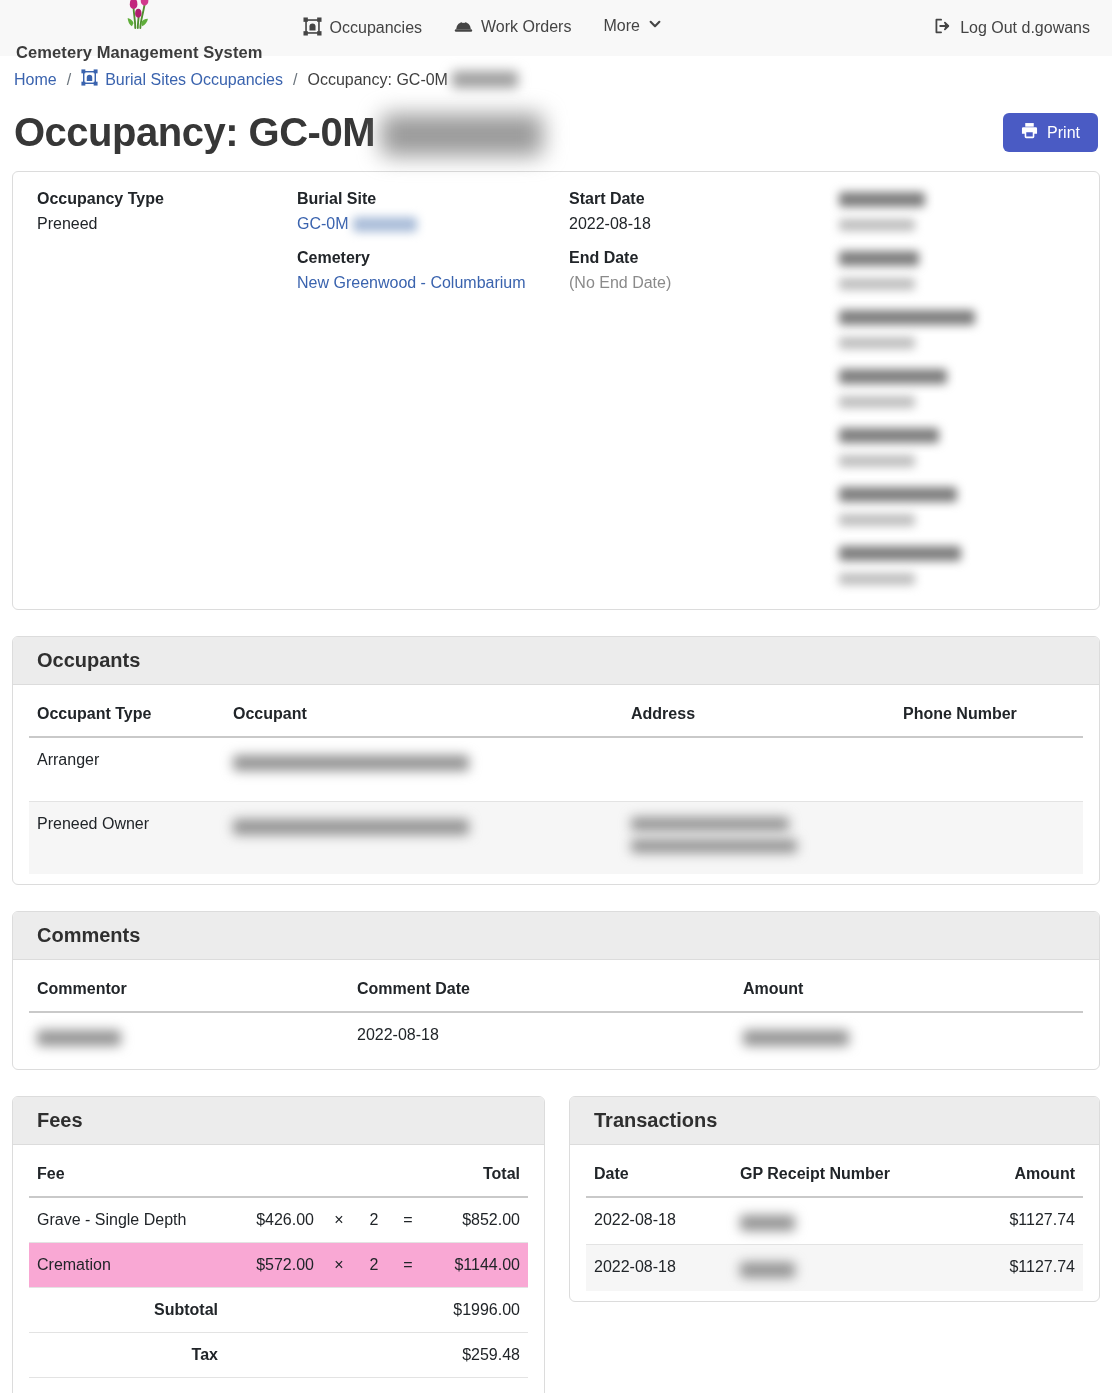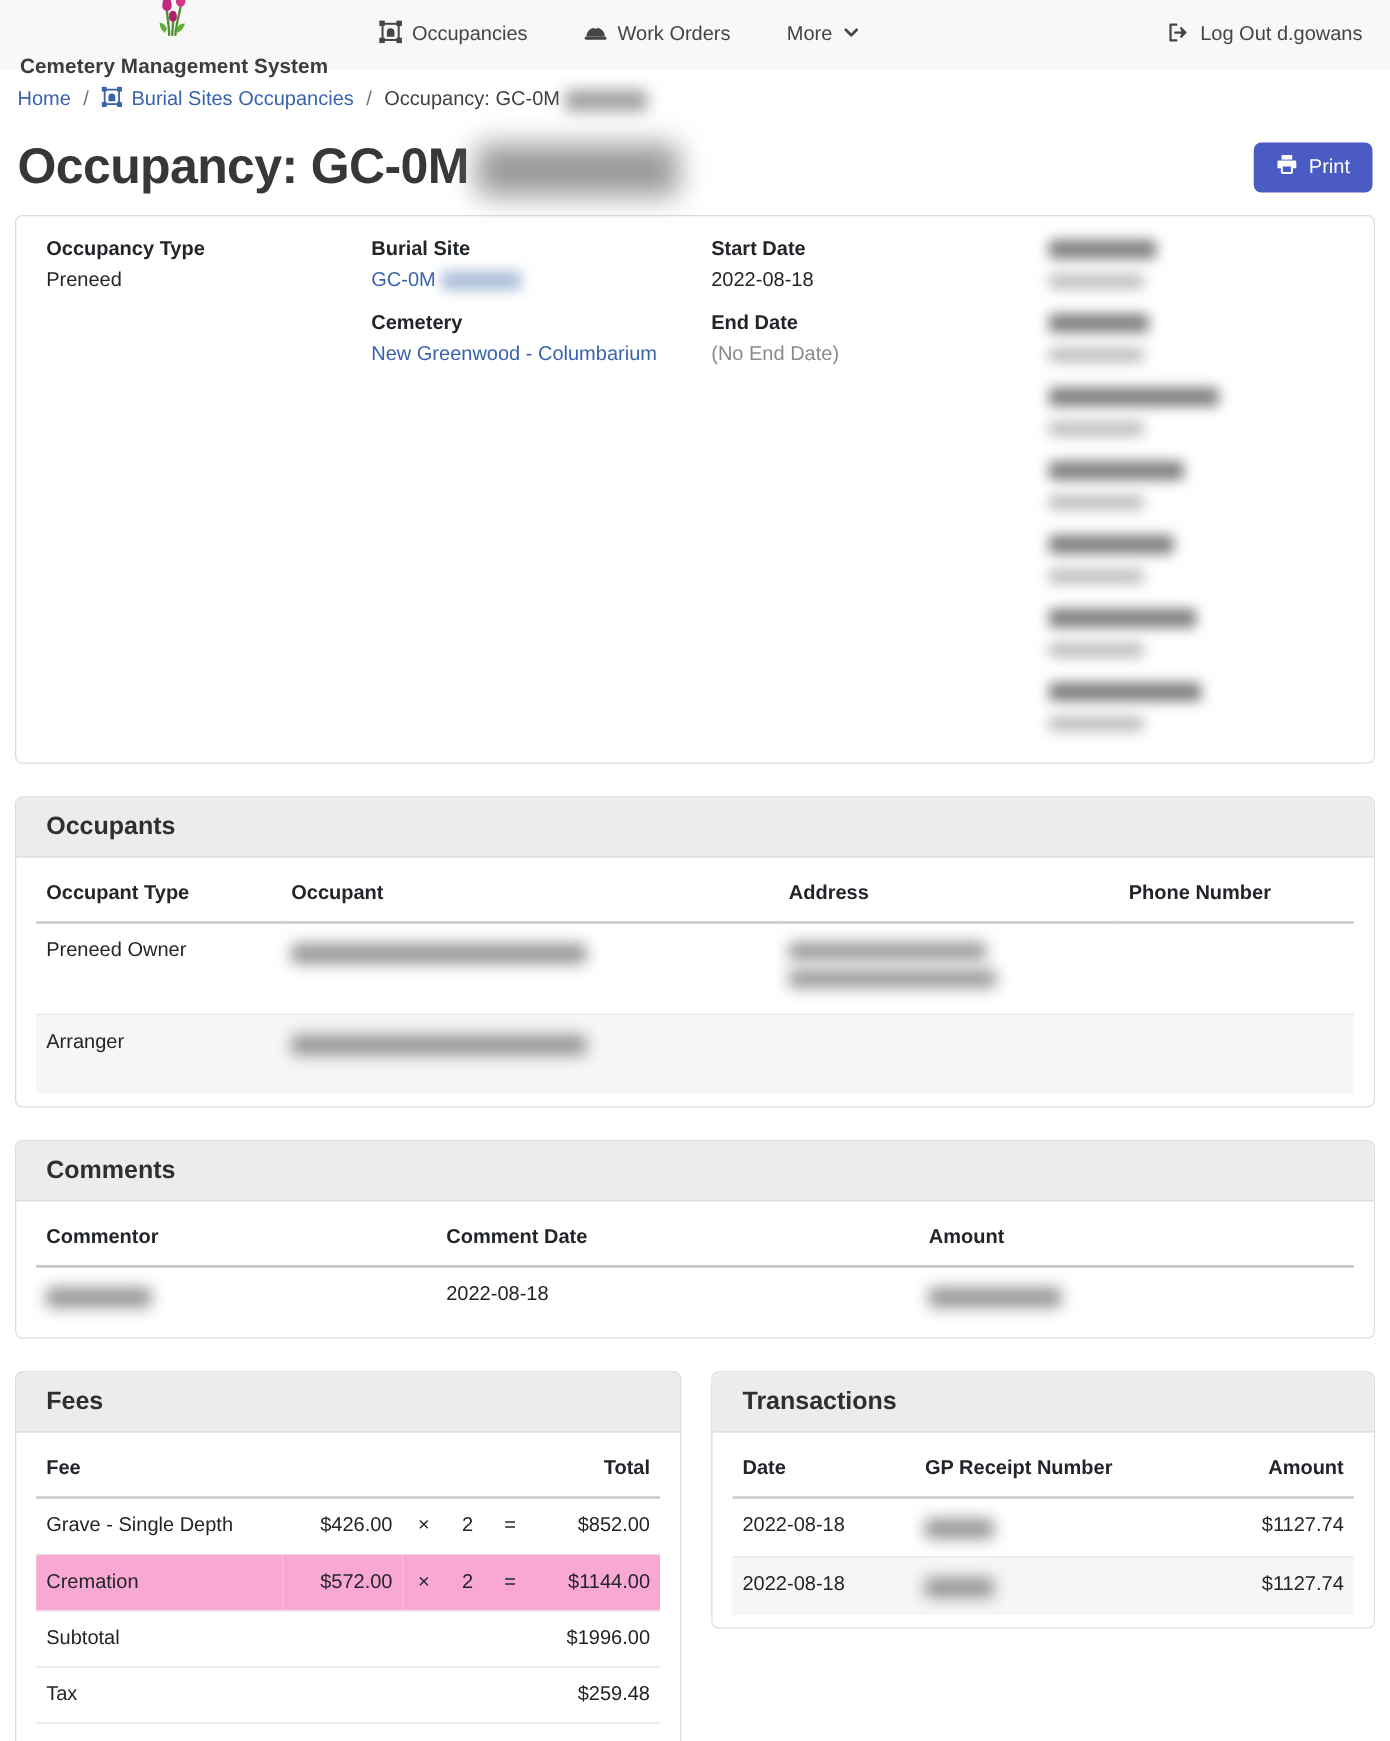--- a/index.html
+++ b/index.html
@@ -3,21 +3,21 @@
 <meta charset="utf-8">
 <style>
   * { box-sizing: border-box; margin: 0; padding: 0; }
   html,body { background:#ffffff; font-family:"Liberation Sans", sans-serif; color:#212529; }
   body { width:1112px; min-height:1393px; overflow-x:hidden; }
 
   
   .navbar { height:56px; background:#f8f8f8; display:flex; align-items:center; padding:0 16px; }
   .brand { display:flex; align-items:center; gap:9px; margin-right:26px; cursor:pointer;flex-direction:column; }
   .brand-title { font-size:16.5px; font-weight:700; color:#3c3c3c; letter-spacing:.1px; }
-  .nav-links { display:flex; align-items:center; gap:17px; }
+  .nav-links { display:flex; align-items:flex-start; gap:4px; }
   .nav-item { display:flex; align-items:center; gap:8px; padding:8px 14px; font-size:16px; color:#444; cursor:pointer; }
   .nav-item svg { flex:0 0 auto; }
   .nav-right { margin-left:auto; display:flex; align-items:center; gap:9px; font-size:16px; color:#444; cursor:pointer; padding:8px 6px; }
 
   
   .breadcrumb { display:flex; align-items:center; gap:10px; padding:13px 14px 10px; font-size:16px; }
   .breadcrumb a { color:#3a63ae; text-decoration:none; display:flex; align-items:center; gap:7px; }
   .crumb-sep { color:#6c757d; }
   .crumb-current { color:#3f3f3f; display:flex; align-items:center; gap:4px; }
 
@@ -43,21 +43,21 @@
   
   table { width:100%; border-collapse:collapse; font-size:16px; }
   th { text-align:left; font-weight:700; padding:16px 8px 13px; border-bottom:2px solid #c9c9c9; }
   td { padding:13px 8px; border-bottom:1px solid #e3e3e3; vertical-align:top; }
   tr:last-child td { border-bottom:none; }
   .striped tbody tr:nth-child(even) td { background:#f6f6f6; }
   th.num, td.num { text-align:right; }
   th.ctr, td.ctr { text-align:center; }
 
   
-  .sum-label { font-weight:400; }
+  .sum-label { font-weight:700;text-align:right; }
   .sum-strong { font-weight:400; }
 
   
   .bottom-grid { display:flex; gap:24px; }
   .bottom-grid .card { flex:1 1 0; margin-bottom:12px; }
 
   
   .rd { display:inline-block; border-radius:3px; background:#8e8e8e; filter:blur(6px); vertical-align:middle; }
   .rd-title { height:42px; background:#9a9a9a; filter:blur(11px); border-radius:6px; transform:translateY(2px); }
   .rd-crumb { height:17px; background:#9f9f9f; }
@@ -259,32 +259,32 @@
         <thead>
           <tr>
             <th>Occupant Type</th>
             <th>Occupant</th>
             <th>Address</th>
             <th>Phone Number</th>
           </tr>
         </thead>
         <tbody>
           <tr>
+            <td style="padding-bottom:32px">Arranger</td>
+            <td style="padding-top:15px"><span class="rd rd-cell" style="width:236px"></span></td>
+            <td></td>
+            <td></td>
+          </tr>
+          <tr>
             <td>Preneed Owner</td>
             <td style="padding-top:15px"><span class="rd rd-cell" style="width:236px"></span></td>
             <td class="addr-lines" style="padding-top:15px">
               <span class="rd rd-cell" style="width:158px;height:14px"></span>
               <span class="rd rd-cell" style="width:166px;height:14px"></span>
             </td>
-            <td></td>
-          </tr>
-          <tr>
-            <td style="padding-bottom:32px">Arranger</td>
-            <td style="padding-top:15px"><span class="rd rd-cell" style="width:236px"></span></td>
-            <td></td>
             <td></td>
           </tr>
         </tbody>
       </table>
     </div>
   </div>
 
   <div class="card">
     <div class="card-header">Comments</div>
     <div class="card-body">

